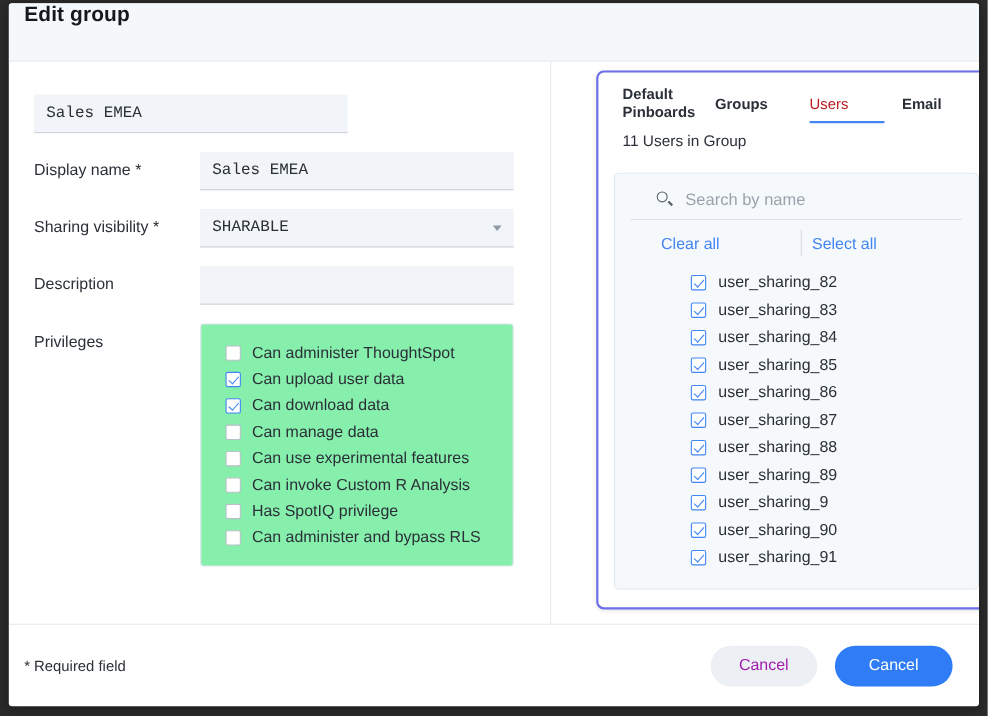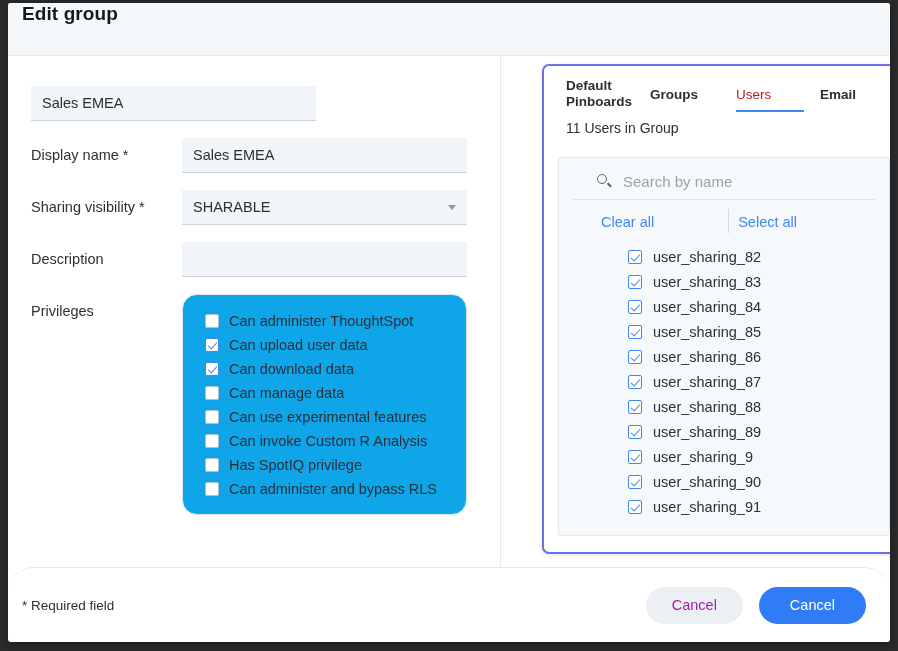--- a/index.html
+++ b/index.html
@@ -99,21 +99,21 @@
   .field {
     width: 285px;
     box-sizing: border-box;
     background: #f1f4f8;
     border: none;
     border-bottom: 1px solid #ccd3db;
     height: 35px;
     line-height: 35px;
     font-size: 14.5px;
     color: #2b3038;
-    font-family: Liberation Sans, sans-serif;
+    font-family: Liberation Mono, monospace;
     padding: 0 11px;
     outline: none;
     display: block;
   }
   .field::placeholder { color: #9aa3ad; }
 
   .select-wrap {
     position: relative;
     width: 285px;
   }
@@ -132,23 +132,23 @@
   
   .priv-row {
     display: flex;
     align-items: flex-start;
     padding-left: 23px;
     margin-top: 14px;
   }
   .priv-box {
     width: 285px;
     box-sizing: border-box;
-    background: #0ea5e9;
+    background: #86efac;
     border: 1px solid #e0e6ec;
-    border-radius: 15px;
+    border-radius: 3px;
     padding: 14px 0 13px 22px;
   }
   .priv-item {
     display: flex;
     align-items: center;
     height: 23px;
     margin-bottom: 1px;
   }
   .priv-item .cb-label {
     font-size: 14.5px;
@@ -327,21 +327,20 @@
 
   
   .dlg-footer {
     height: 75px;
     min-height: 75px;
     border-top: 1px solid #e3e9ef;
     display: flex;
     align-items: center;
     padding: 0 24px 0 14px;
     box-sizing: border-box;
-    border-radius: 25px;
   }
   .required-note {
     font-size: 13.5px;
     color: #2b3038;
   }
   .footer-spacer { flex: 1; }
   .btn {
     height: 37px;
     border-radius: 19px;
     border: none;

